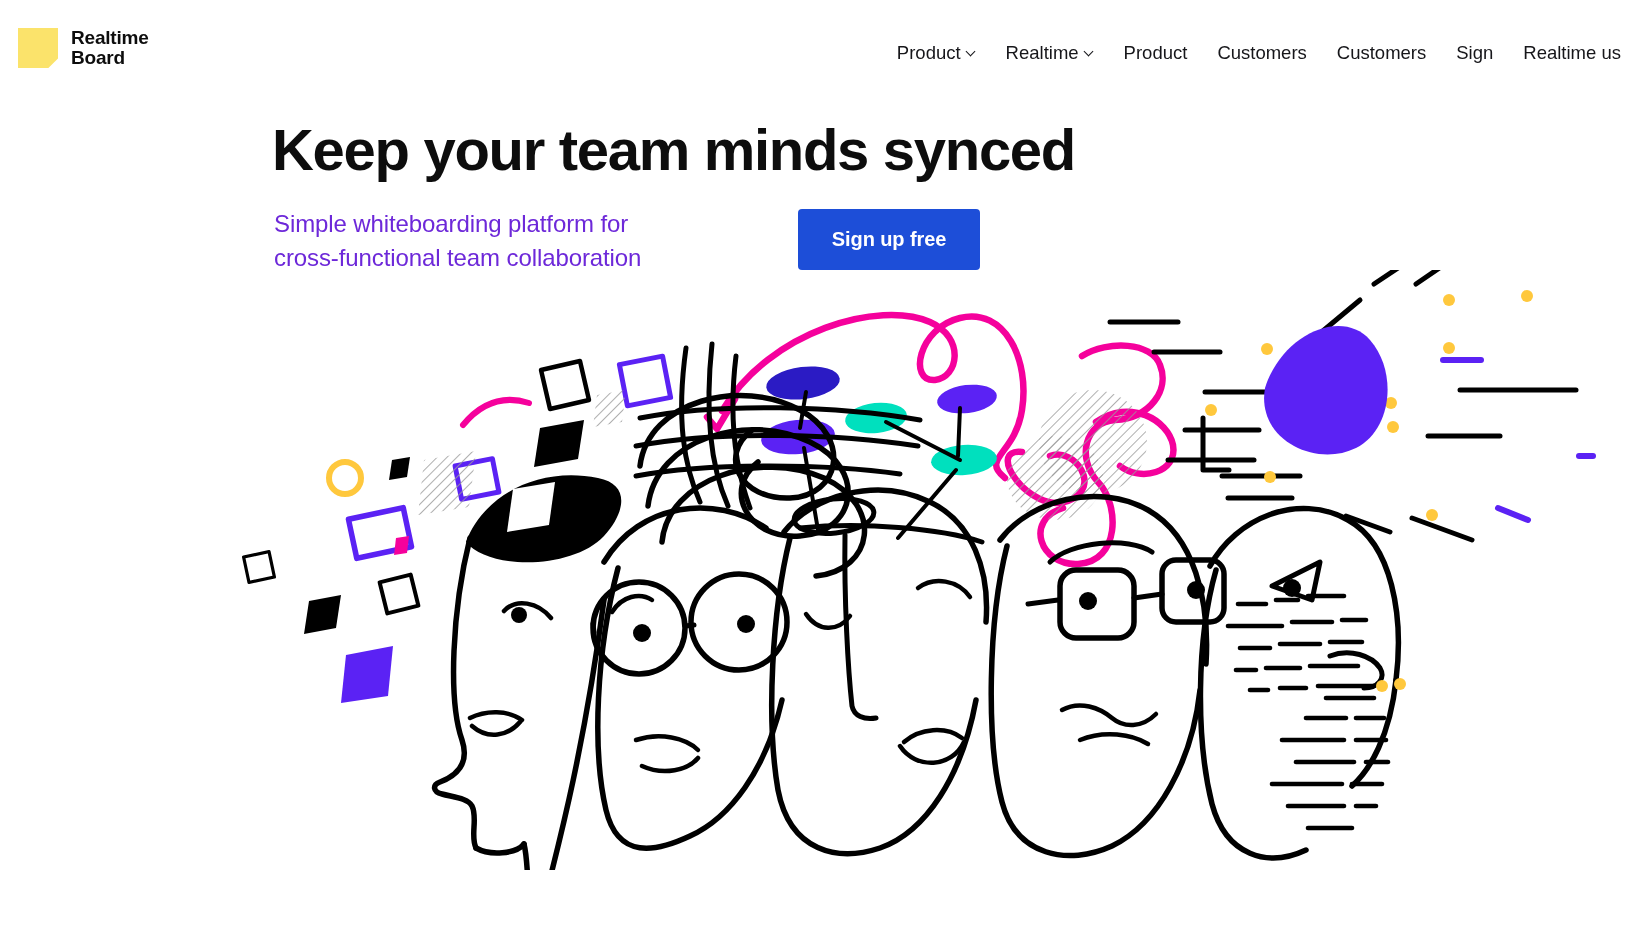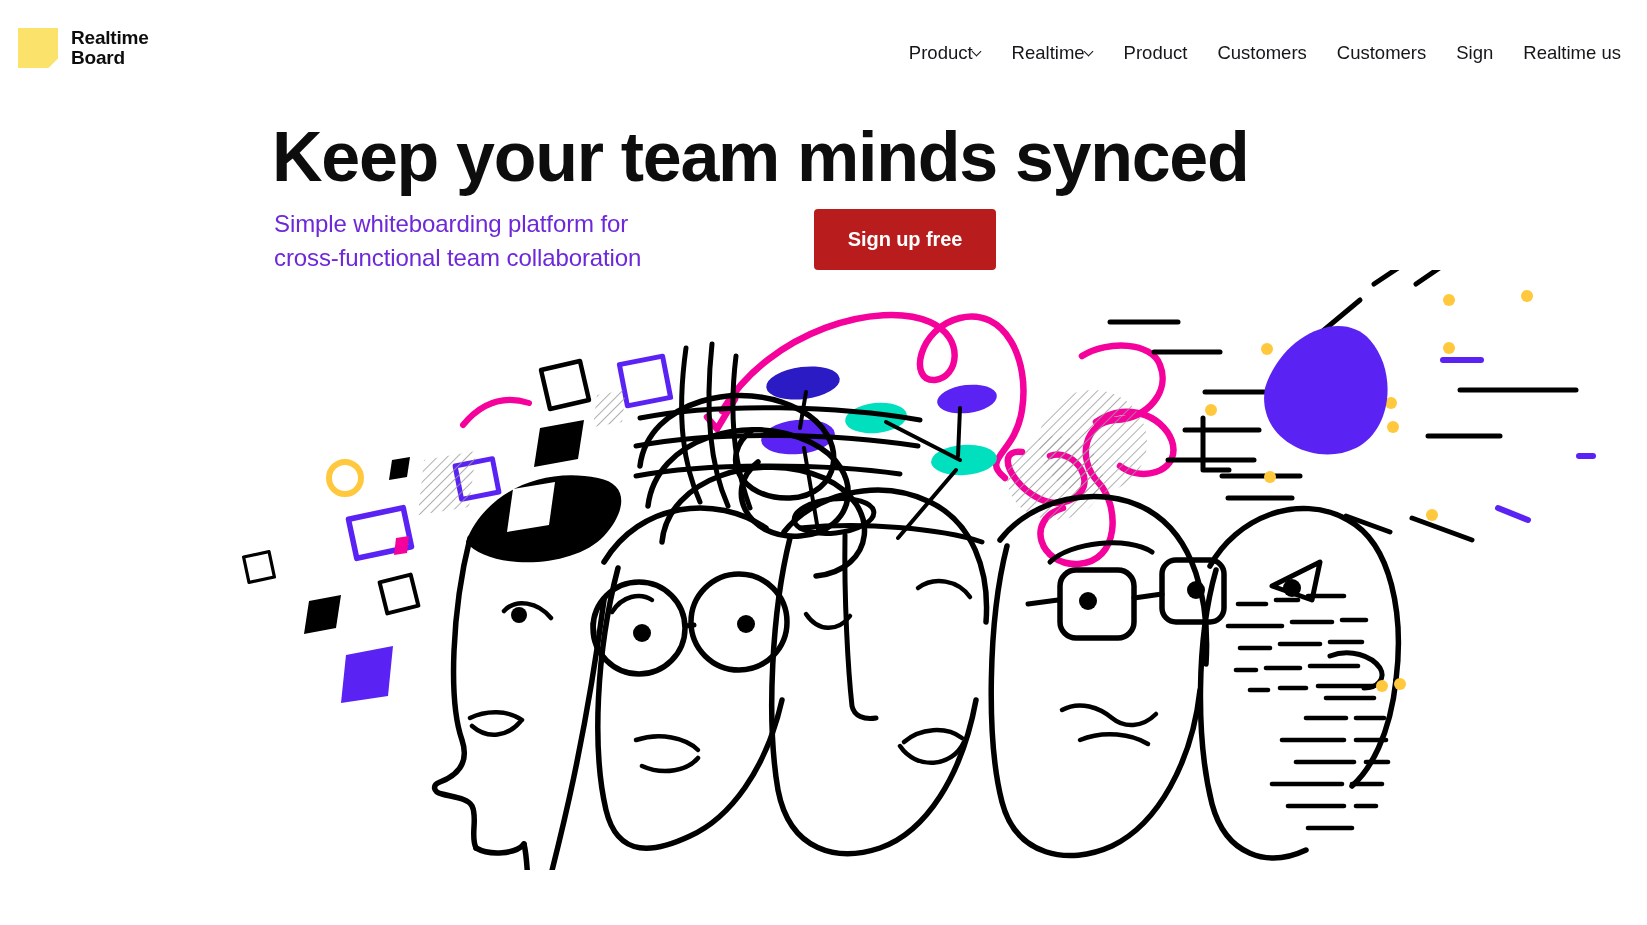--- a/index.html
+++ b/index.html
@@ -54,20 +54,21 @@
 
   .main-nav {
     display: flex;
     align-items: center;
     gap: 0px;
     padding-top: 8px;
   }
   .nav-item {
     display: inline-flex;
     align-items: center;
+    gap: 6px;
     font-size: 18.5px;
     line-height: 1;
     color: #16161a;
     text-decoration: none;
     padding: 6px 15px;
     white-space: nowrap;
     cursor: pointer;
   }
   .nav-item:last-child { padding-right: 8px; }
   .chev {
@@ -91,21 +92,21 @@
   .hero {
     position: absolute;
     left: 0; top: 0;
     width: 1647px;
   }
   .hero-title {
     position: absolute;
     left: 272px;
     top: 118px;
     margin: 0;
-    font-size: 70px;
+    font-size: 58px;
     font-weight: 700;
     letter-spacing: -1.3px;
     line-height: 1.12;
     color: #0d0d0d;
     white-space: nowrap;
   }
   .hero-sub {
     position: absolute;
     left: 274px;
     top: 207px;
@@ -115,30 +116,29 @@
     color: #6d28d9;
     white-space: pre-line;
     letter-spacing: -0.1px;
   }
   .cta-button {
     position: absolute;
     left: 798px;
     top: 209px;
     width: 182px;
     height: 61px;
-    background: #b91c1c;
+    background: #1d4ed8;
     color: #ffffff;
     border: none;
     border-radius: 4px;
     font-family: "Liberation Sans", sans-serif;
     font-size: 20px;
     font-weight: 700;
     letter-spacing: -0.1px;
     cursor: pointer;
-    margin-left: 16px;
   }
 
   
   .hero-illustration {
     position: absolute;
     left: 0;
     top: 270px;
     width: 1647px;
     height: 600px;
   }

